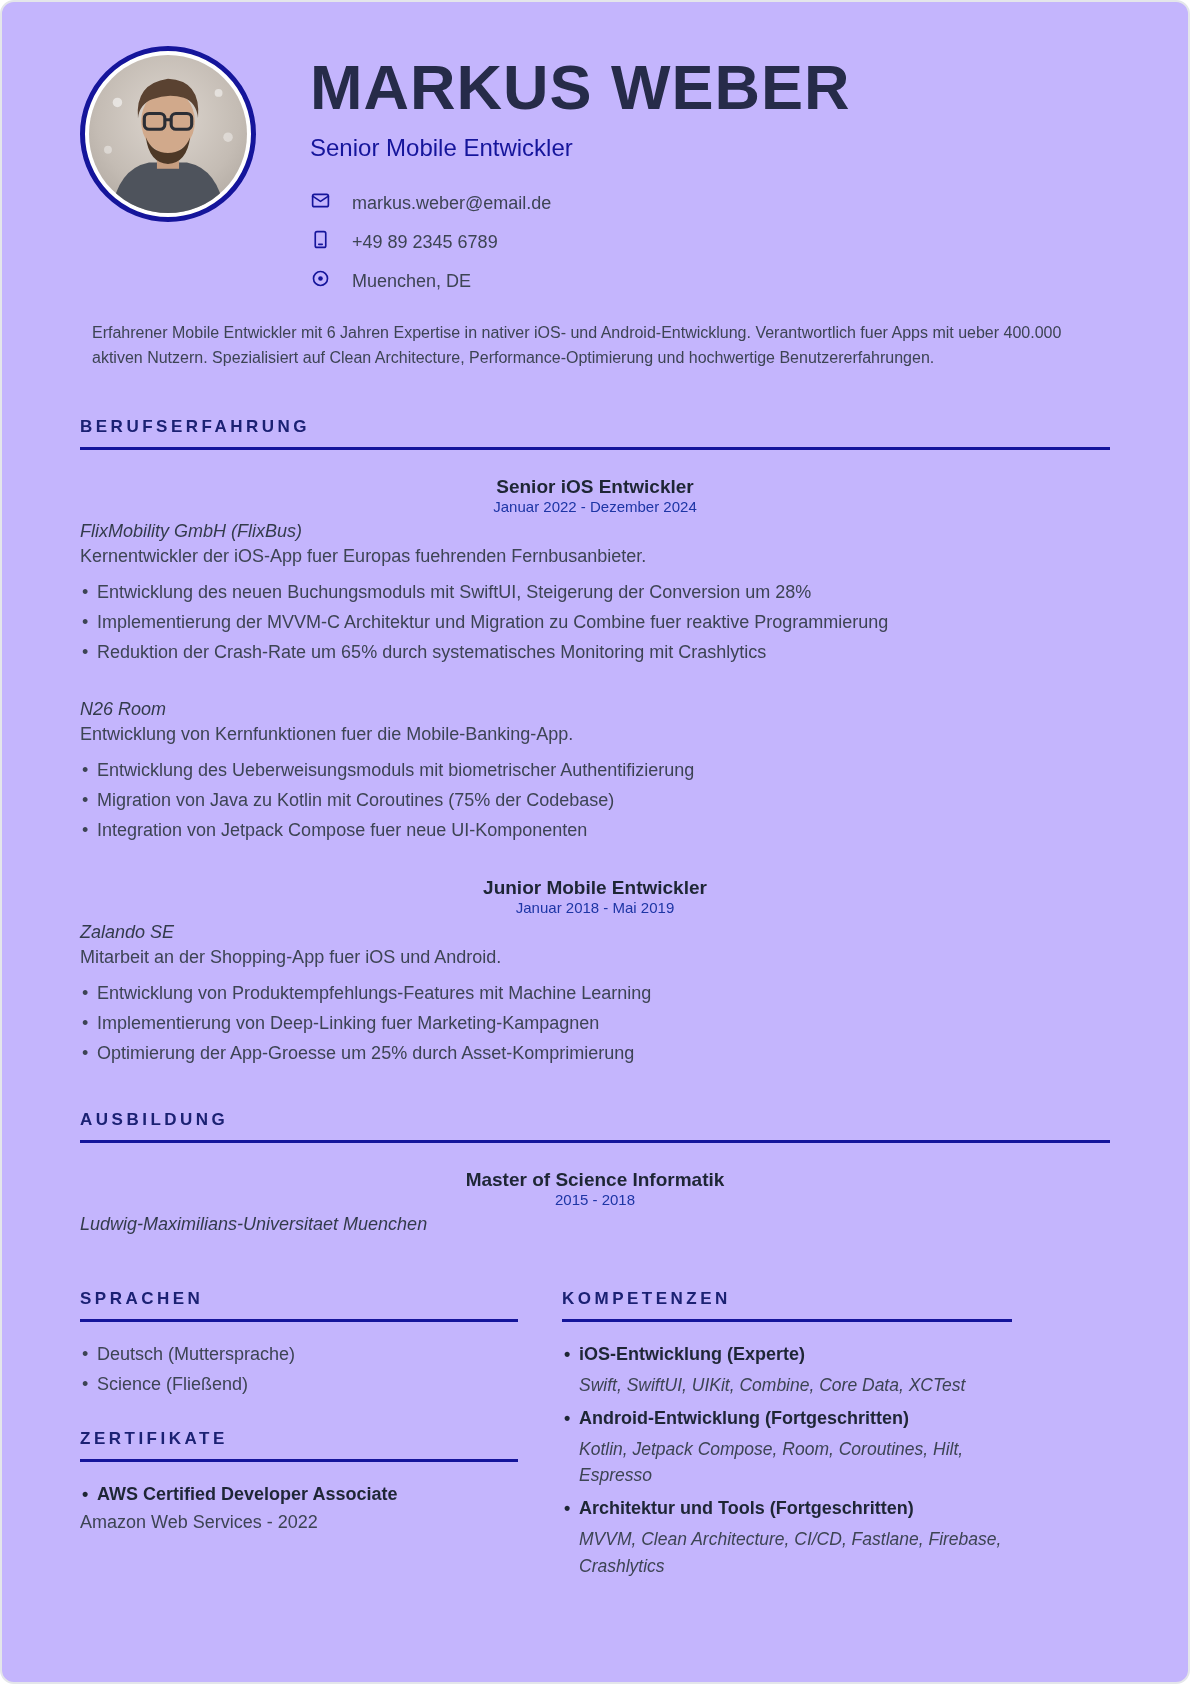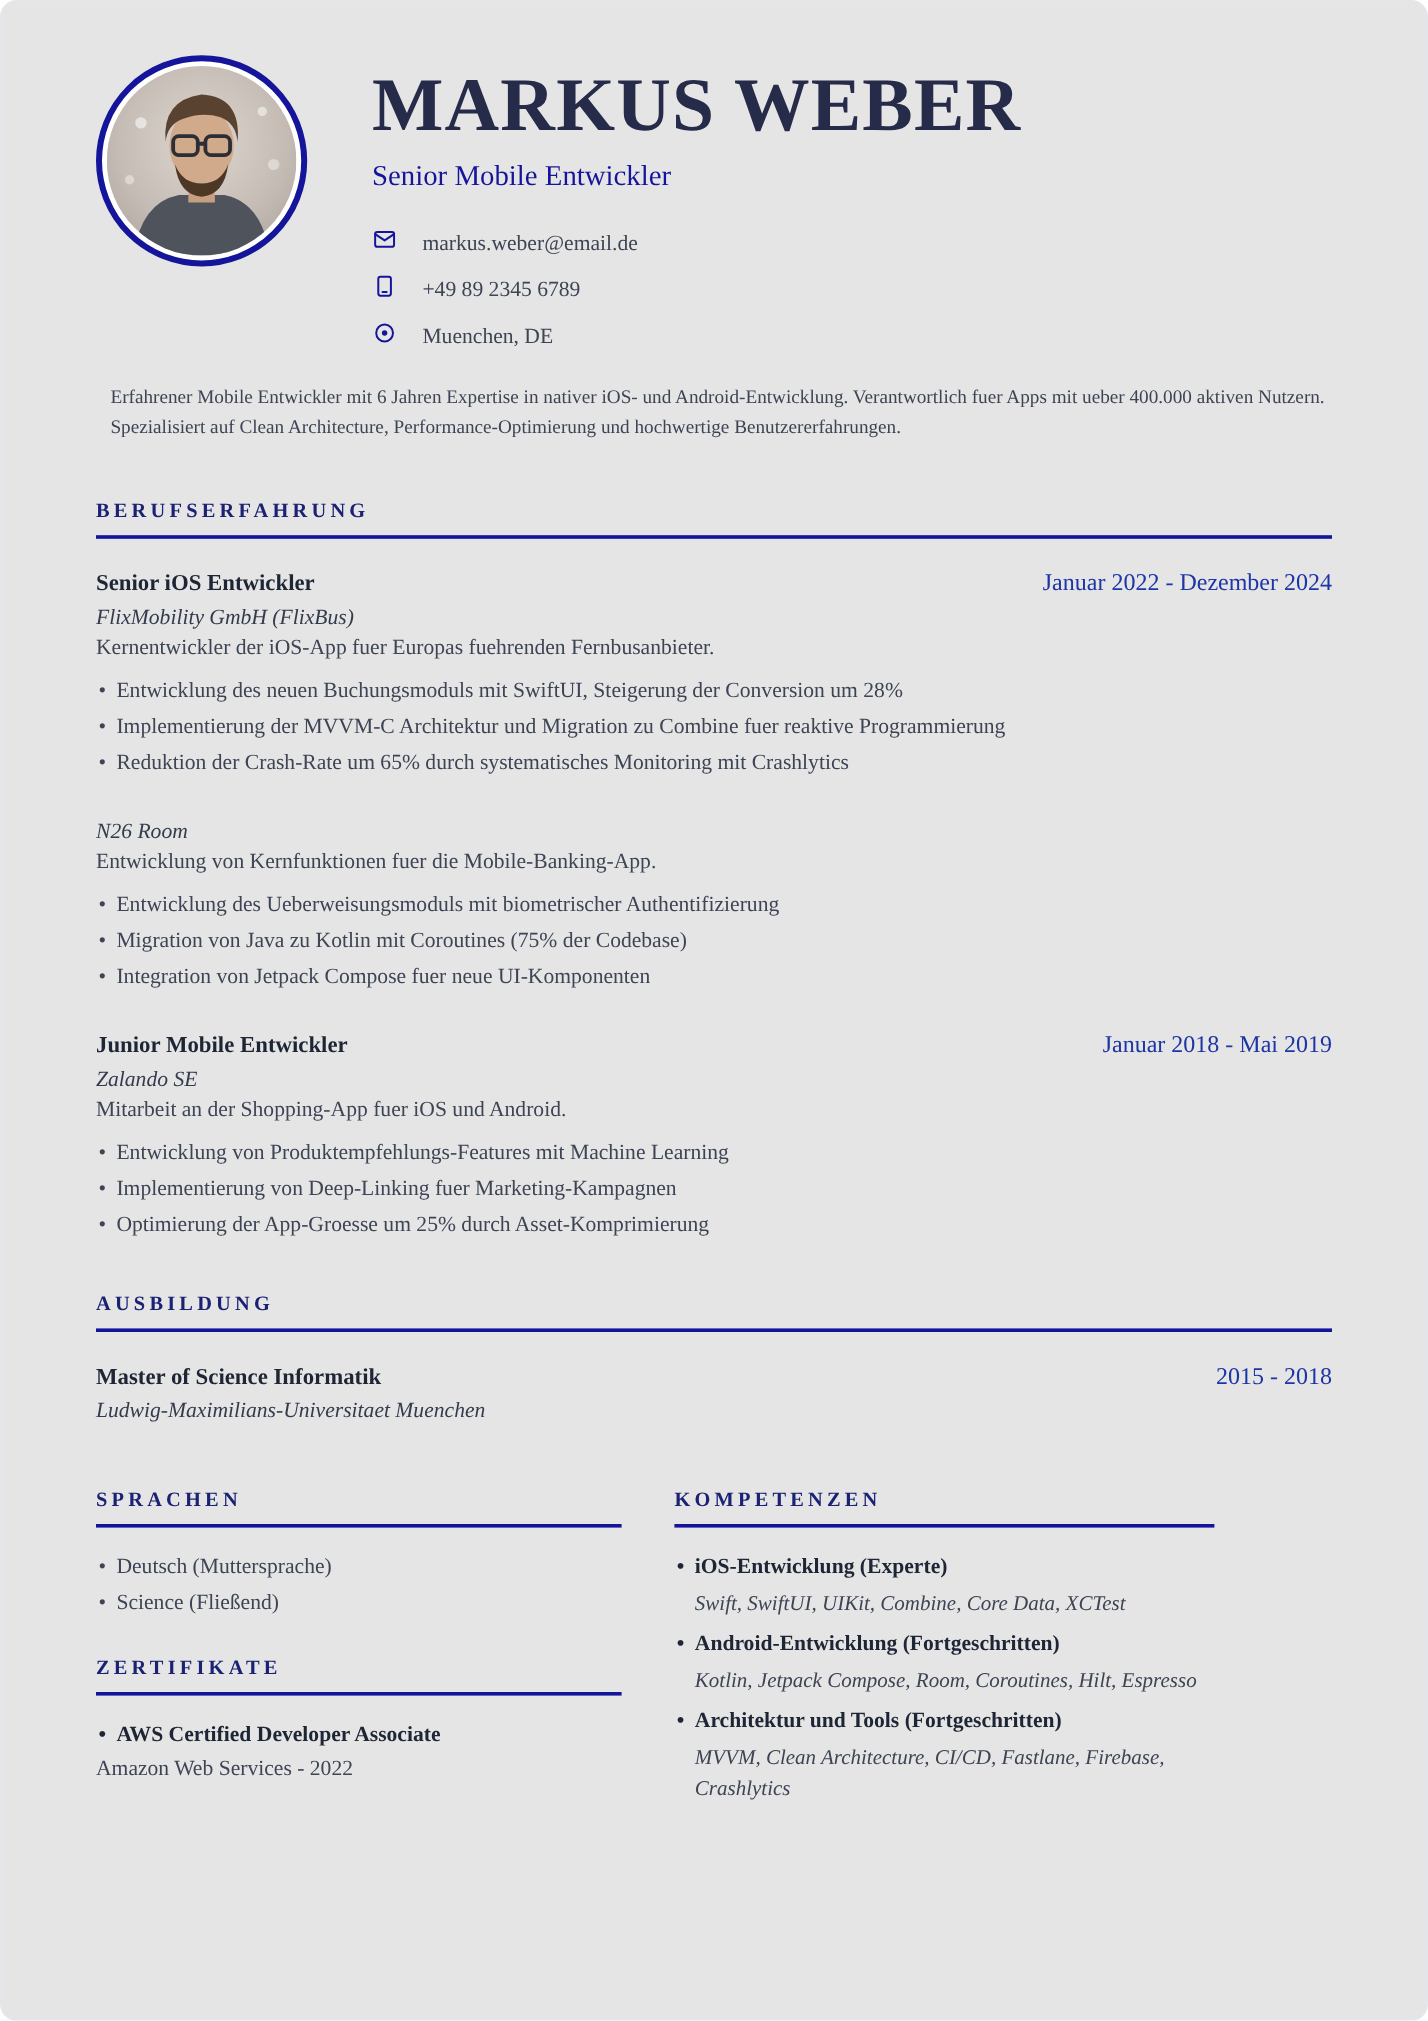--- a/index.html
+++ b/index.html
@@ -6,23 +6,23 @@
     --accent:#15159b;
     --heading:#1b2173;
     --date:#1d35a5;
     --name:#262b49;
     --text:#3d4454;
     --title-dark:#1e2635;
   }
   *{box-sizing:border-box;}
   body{margin:0;background:#fff;font-family:"Liberation Sans",sans-serif;color:var(--text);}
   .page{
-    width:1190px;height:1684px;margin:0 auto;background:#e5e5e5;
+    width:1190px;height:1684px;margin:0 auto;background:#c4b5fd;
     border:2px solid #e4e6ea;border-radius:14px;
-    padding:44px 78px 0 78px;overflow:hidden;font-family:Liberation Serif, serif;
+    padding:44px 78px 0 78px;overflow:hidden;
   }
   
   .header{display:flex;gap:54px;align-items:flex-start;}
   .photo-wrap{
     flex:0 0 auto;width:176px;height:176px;border-radius:50%;
     border:5px solid var(--accent);padding:4px;background:#fff;
   }
   .photo-wrap svg{width:100%;height:100%;border-radius:50%;display:block;}
   .header-info{padding-top:8px;flex:1;}
   h1{
@@ -34,23 +34,23 @@
   .contact-row svg{flex:0 0 auto;}
   
   .summary{margin:14px 0 0 12px;font-size:16px;line-height:1.55;color:var(--text);}
   
   section{margin-top:46px;}
   h2{
     margin:0 0 26px 0;font-size:17px;font-weight:bold;color:var(--heading);
     letter-spacing:3.5px;padding-bottom:10px;border-bottom:3px solid var(--accent);
   }
   .job{margin-bottom:36px;}
-  .entry-head{display:flex;justify-content:space-between;align-items:flex-end;}
+  .entry-head{display:flex;justify-content:space-between;align-items:center;flex-direction:column;}
   .entry-title{font-size:19px;font-weight:bold;color:var(--title-dark);}
-  .entry-date{font-size:20px;color:var(--date);white-space:nowrap;}
+  .entry-date{font-size:15px;color:var(--date);white-space:nowrap;}
   .company{font-style:italic;font-size:18px;margin-top:6px;color:#333b4c;}
   .desc{font-size:18px;margin-top:4px;color:var(--text);}
   ul.bullets{list-style:none;margin:15px 0 0 0;padding:0;}
   ul.bullets li{
     font-size:18px;color:var(--text);margin-bottom:9px;padding-left:17px;position:relative;
   }
   ul.bullets li::before{content:"•";position:absolute;left:2px;top:0;color:var(--text);}
   
   .columns{display:grid;grid-template-columns:438px 450px;column-gap:44px;margin-top:54px;}
   .columns section{margin-top:0;}

